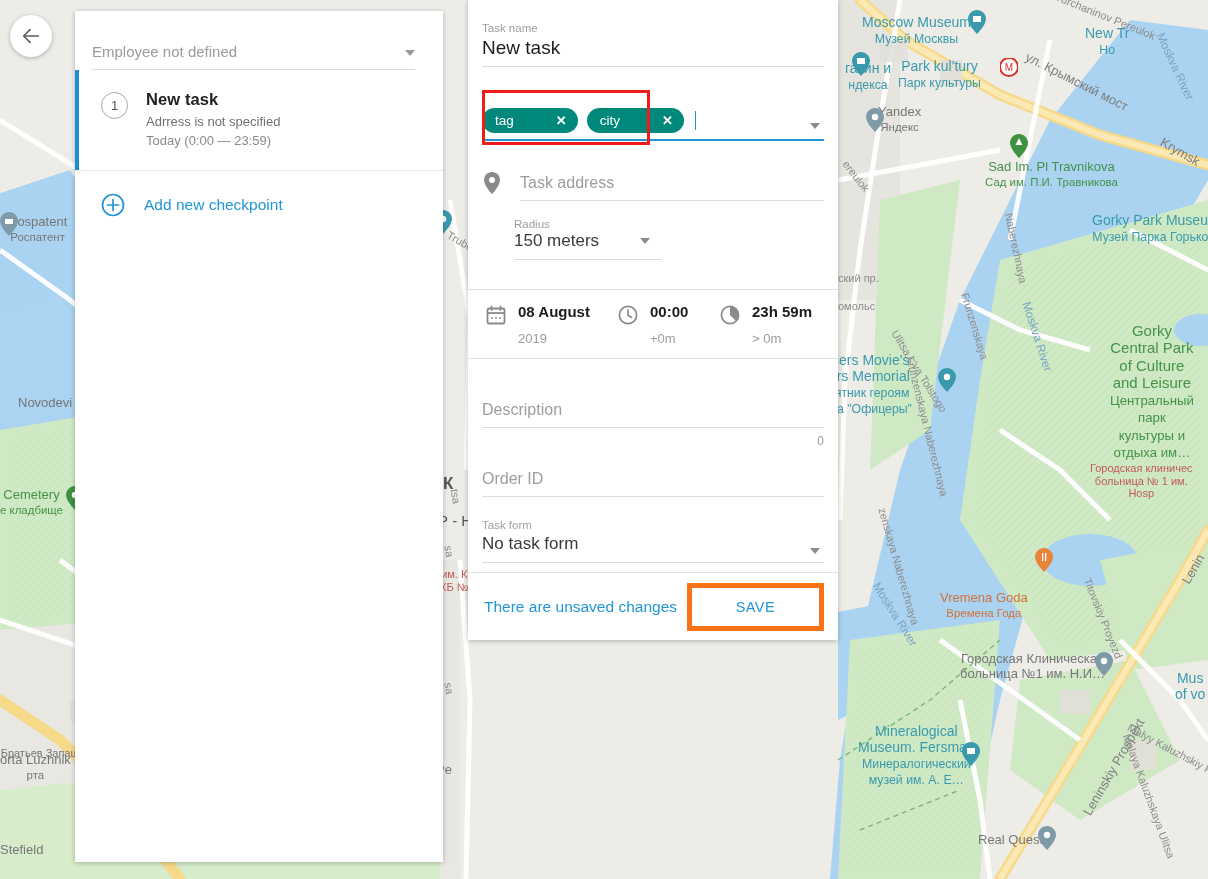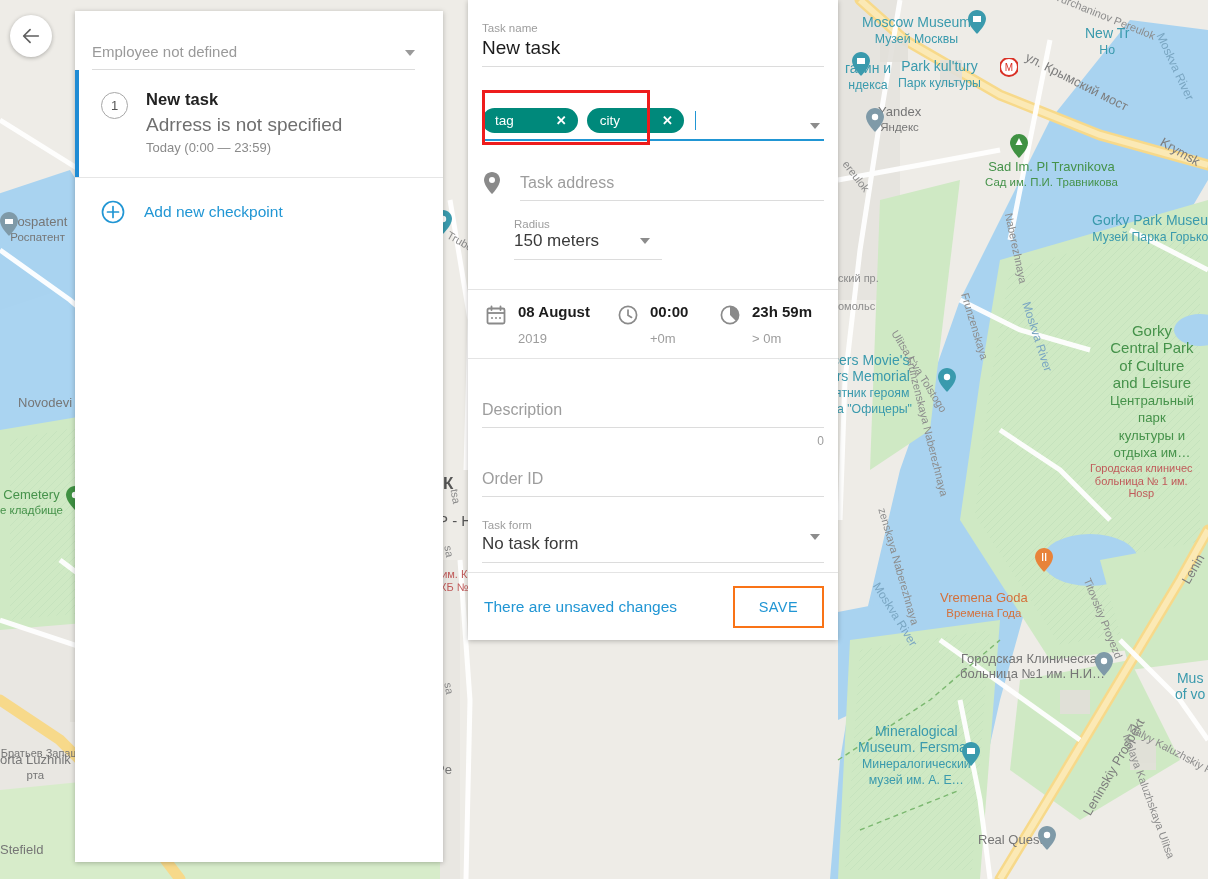--- a/index.html
+++ b/index.html
@@ -117,21 +117,21 @@
     width: 27px; height: 27px;
     border-radius: 50%;
     border: 1px solid #a7a7a7;
     color: #555; font-size: 13px;
     display: flex; align-items: center; justify-content: center;
     flex: 0 0 auto;
     margin-top: 2px;
   }
   .cp-body { margin-left: 18px; }
   .cp-title { font-size: 16.5px; color: #222; font-weight: bold; letter-spacing: .1px;}
-  .cp-sub { font-size: 19px; color: #6f6f6f; margin-top: 5px; }
+  .cp-sub { font-size: 13px; color: #6f6f6f; margin-top: 5px; }
   .cp-sub2 { font-size: 13px; color: #8a8a8a; margin-top: 4px; }
 
   .add-checkpoint {
     display: flex; align-items: center;
     padding: 22px 0 0 26px;
     cursor: pointer;
   }
   .add-label {
     color: #2196d4; font-size: 15.5px; margin-left: 19px;
   }
@@ -276,21 +276,21 @@
     font-size: 12px; color: #9d9d9d;
     margin: 6px 14px 0 0;
   }
   #order-field { padding-top: 22px; }
 
   #taskform-field { padding-top: 22px; }
   .tf-value {
     font-size: 17px; color: #3a3a3a;
     padding-bottom: 8px;
     border-bottom: 1px solid #dcdcdc;
-    display: flex; align-items: flex-start; justify-content: space-between;
+    display: flex; align-items: flex-end; justify-content: space-between;
   }
   .tf-caret {
     width: 0; height: 0;
     border-left: 5px solid transparent;
     border-right: 5px solid transparent;
     border-top: 6px solid #8c8c8c;
     margin-right: 4px;
   }
 
   
@@ -298,26 +298,26 @@
     flex: 0 0 auto;
     height: 68px;
     border-top: 1px solid #e4e4e4;
     display: flex; align-items: center; justify-content: space-between;
     padding: 0 14px 0 16px;
   }
   .unsaved {
     color: #2196d4; font-size: 15.5px;
   }
   .save-btn {
-    border: 2px solid #f97316;
+    border: 5px solid #f97316;
     color: #2196d4;
     background: #fff;
     font-size: 14.5px;
     letter-spacing: .4px;
-    padding: 11px 24px;
+    padding: 11px 44px;
     cursor: pointer;
     font-family: "Liberation Sans", sans-serif;
   }
 </style>
 </head>
 <body>
 
 <div id="app">
 
   <div id="map">

